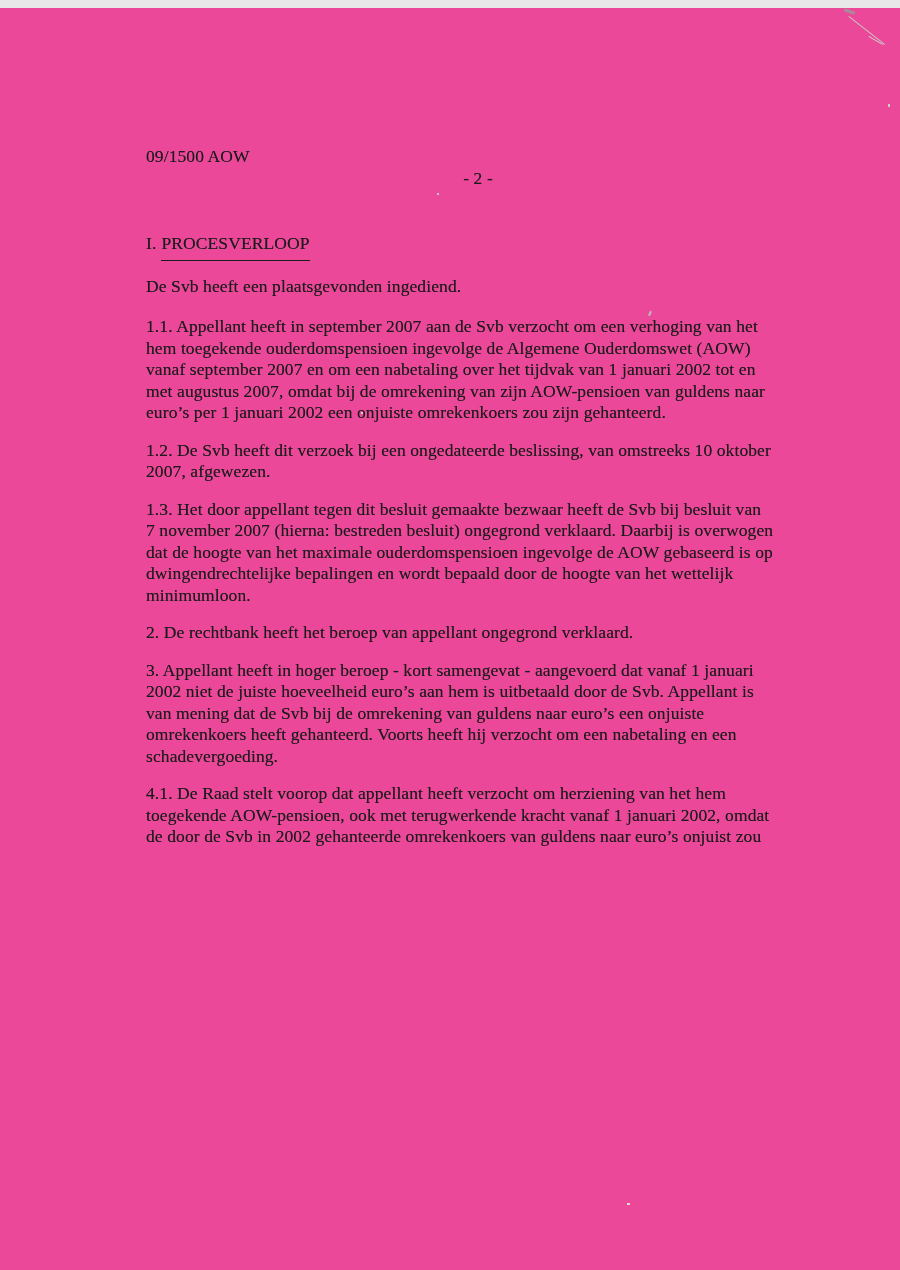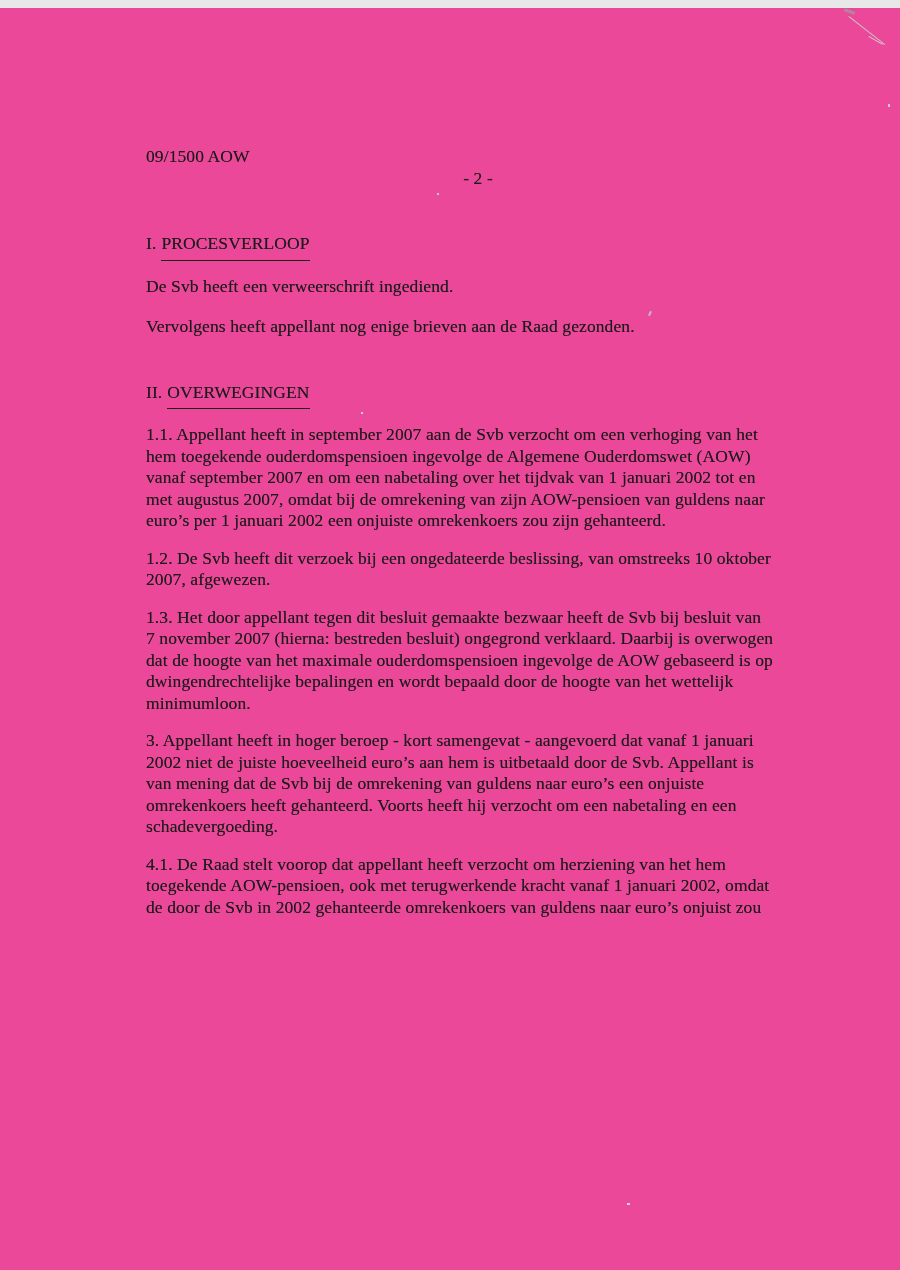--- a/index.html
+++ b/index.html
@@ -86,41 +86,38 @@
 
     <div class="case-number">09/1500 AOW</div>
 
     <div class="page-number">- 2 -</div>
 
     <h2 class="section-heading">
       <span class="heading-prefix">I.</span><span class="heading-title">PROCESVERLOOP</span>
     </h2>
 
     <div class="sec1">
-      <p>De Svb heeft een verweerschrift ingediend.</p>
-      <p>Vervolgens heeft appellant nog enige brieven aan de Raad gezonden.</p>
+      <p>De Svb heeft een plaatsgevonden ingediend.</p>
     </div>
 
-    <h2 class="section-heading">
-      <span class="heading-prefix">II.</span><span class="heading-title">OVERWEGINGEN</span>
-    </h2>
 
     <div class="sec2">
       <p>1.1. Appellant heeft in september 2007 aan de Svb verzocht om een verhoging van het
 hem toegekende ouderdomspensioen ingevolge de Algemene Ouderdomswet (AOW)
 vanaf september 2007 en om een nabetaling over het tijdvak van 1 januari 2002 tot en
 met augustus 2007, omdat bij de omrekening van zijn AOW-pensioen van guldens naar
 euro’s per 1 januari 2002 een onjuiste omrekenkoers zou zijn gehanteerd.</p>
       <p>1.2. De Svb heeft dit verzoek bij een ongedateerde beslissing, van omstreeks 10 oktober
 2007, afgewezen.</p>
       <p>1.3. Het door appellant tegen dit besluit gemaakte bezwaar heeft de Svb bij besluit van
 7 november 2007 (hierna: bestreden besluit) ongegrond verklaard. Daarbij is overwogen
 dat de hoogte van het maximale ouderdomspensioen ingevolge de AOW gebaseerd is op
 dwingendrechtelijke bepalingen en wordt bepaald door de hoogte van het wettelijk
 minimumloon.</p>
+      <p>2. De rechtbank heeft het beroep van appellant ongegrond verklaard.</p>
       <p>3. Appellant heeft in hoger beroep - kort samengevat - aangevoerd dat vanaf 1 januari
 2002 niet de juiste hoeveelheid euro’s aan hem is uitbetaald door de Svb. Appellant is
 van mening dat de Svb bij de omrekening van guldens naar euro’s een onjuiste
 omrekenkoers heeft gehanteerd. Voorts heeft hij verzocht om een nabetaling en een
 schadevergoeding.</p>
       <p>4.1. De Raad stelt voorop dat appellant heeft verzocht om herziening van het hem
 toegekende AOW-pensioen, ook met terugwerkende kracht vanaf 1 januari 2002, omdat
 de door de Svb in 2002 gehanteerde omrekenkoers van guldens naar euro’s onjuist zou</p>
     </div>
 

